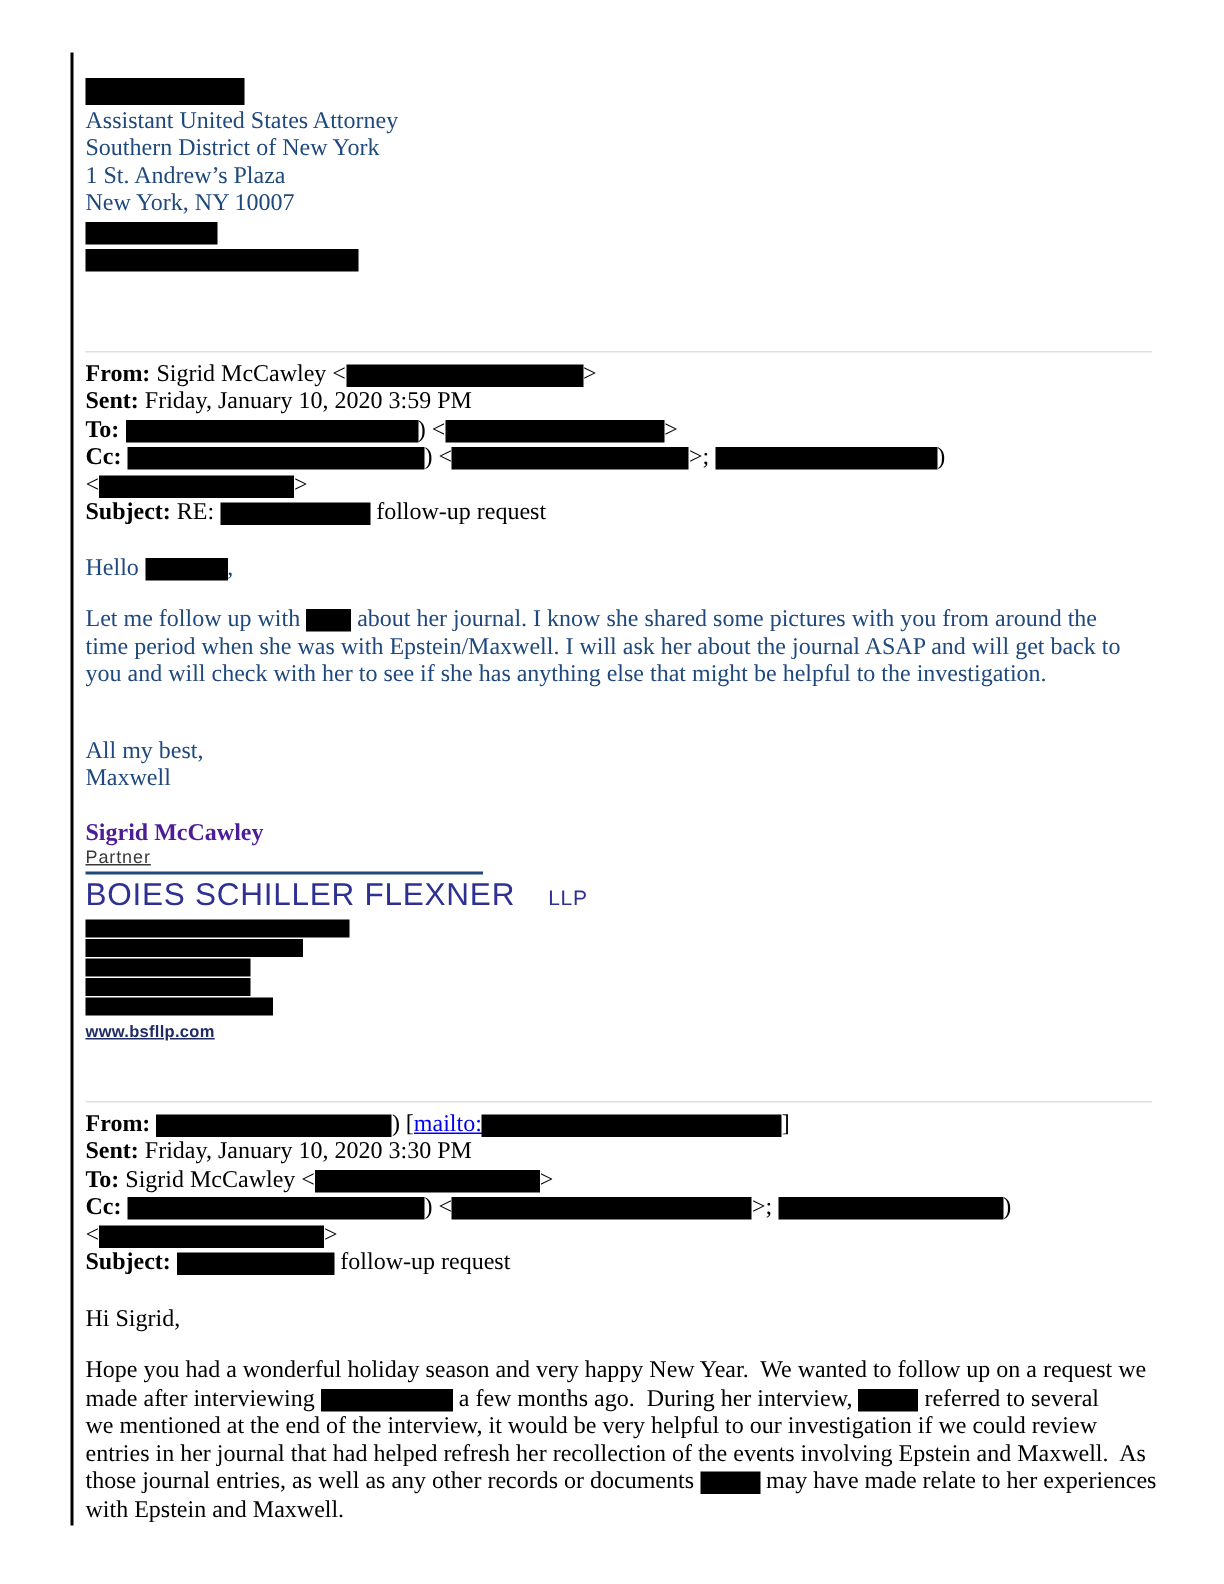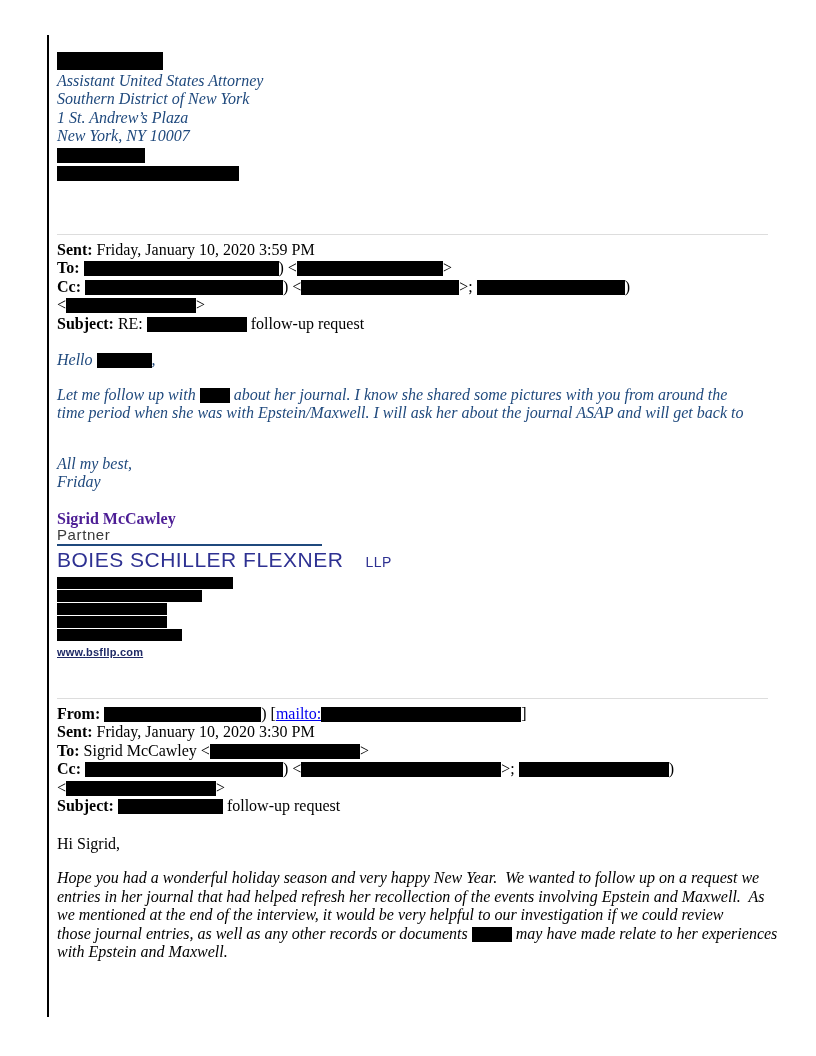--- a/index.html
+++ b/index.html
@@ -16,49 +16,49 @@
     left:47px; top:35px;
     width:2px; height:982px;
     background:#000000;
   }
   .content {
     position:absolute;
     left:57px; top:52px;
     width:711px;
   }
   .serif { font-family:"Liberation Serif", serif; font-size:16px; line-height:18.5px; color:#000000; }
-  .blue { color:#1f497d;font-style:italic; }
+  .blue { color:#1f497d; }
   .ln { white-space:pre; }
   .b { font-weight:bold; }
   .link { color:#0000ee; text-decoration:underline; }
   .redact { display:inline-block; background:#000000; height:15px; vertical-align:text-bottom; }
   .rule { border:0; border-top:1px solid #dddddd; height:0; }
   .rule1 { margin-top:51px; }
   .rule2 { margin-top:38px; }
   .hdr { margin-top:6px; }
   .g1 { margin-top:18px; }
   .p1 { margin-top:16px; }
   .c1 { margin-top:32px; }
   .sig { margin-top:17px; }
   .sig-name { font-family:"Liberation Serif", serif; font-weight:bold; color:#4c1d95; font-size:16px; line-height:19px; }
-  .sig-title { font-family:"Liberation Sans", sans-serif; font-size:15px; line-height:13px; color:#3a3a3a; letter-spacing:0.6px; }
+  .sig-title { font-family:"Liberation Sans", sans-serif; font-size:12px; line-height:13px; color:#3a3a3a; letter-spacing:0.6px;text-decoration:underline; }
   .sig-divider { width:265px; border-top:2px solid #1f497d; margin-top:3px; }
   .sig-firm { font-family:"Liberation Sans", sans-serif; color:#2e3192; font-size:21px; line-height:24px; margin-top:2px; letter-spacing:0.5px; }
   .sig-firm .llp { font-size:14px; margin-left:22px; letter-spacing:0.5px; }
   .sig-bars { margin-top:3px; }
   .sig-bars .ln { line-height:13px; height:13px; }
   .sig-bars .redact { height:12px; vertical-align:top; }
   .website {
     display:inline-block; margin-top:3px;
     font-family:"Liberation Sans", sans-serif;
     font-size:11px; font-weight:bold; letter-spacing:0.2px;
     color:#1f2a66; text-decoration:underline; cursor:pointer;
   }
   .g2 { margin-top:19px; }
-  .p2 { margin-top:16px;font-style:italic; }
+  .p2 { margin-top:16px; }
 </style>
 </head>
 <body>
 
 <div class="page">
   <div class="vline"></div>
   <div class="content">
 
     <section class="serif blue">
         <div class="ln"><span class="redact" style="width: 106px; height: 18px;"></span></div>
@@ -66,39 +66,41 @@
         <div class="ln"><span>Southern District of New York</span></div>
         <div class="ln"><span>1 St. Andrew’s Plaza</span></div>
         <div class="ln"><span>New York, NY 10007</span></div>
         <div class="ln"><span class="redact" style="width: 88px; height: 15px;"></span></div>
         <div class="ln"><span class="redact" style="width: 182px; height: 15px;"></span></div>
       </section>
 
     <hr class="rule rule1">
 
     <section class="serif hdr">
+        <div class="ln"><span class="b">From: </span><span>Sigrid McCawley &lt;</span><span class="redact" style="width: 158px;"></span><span>&gt;</span></div>
         <div class="ln"><span class="b">Sent: </span><span>Friday, January 10, 2020 3:59 PM</span></div>
         <div class="ln"><span class="b">To: </span><span class="redact" style="width: 195px;"></span><span>) &lt;</span><span class="redact" style="width: 146px;"></span><span>&gt;</span></div>
         <div class="ln"><span class="b">Cc: </span><span class="redact" style="width: 198px;"></span><span>) &lt;</span><span class="redact" style="width: 158px;"></span><span>&gt;; </span><span class="redact" style="width: 148px;"></span><span>)</span></div>
         <div class="ln"><span>&lt;</span><span class="redact" style="width: 130px;"></span><span>&gt;</span></div>
         <div class="ln"><span class="b">Subject: </span><span>RE: </span><span class="redact" style="width: 100px;"></span><span> follow-up request</span></div>
       </section>
 
     <section class="serif blue g1">
         <div class="ln"><span>Hello </span><span class="redact" style="width: 55px;"></span><span>,</span></div>
       </section>
 
     <section class="serif blue p1">
         <div class="ln"><span>Let me follow up with </span><span class="redact" style="width: 30px;"></span><span> about her journal. I know she shared some pictures with you from around the</span></div>
         <div class="ln"><span>time period when she was with Epstein/Maxwell. I will ask her about the journal ASAP and will get back to</span></div>
+        <div class="ln"><span>you and will check with her to see if she has anything else that might be helpful to the investigation.</span></div>
       </section>
 
     <section class="serif blue c1">
         <div class="ln"><span>All my best,</span></div>
-        <div class="ln"><span>Friday</span></div>
+        <div class="ln"><span>Maxwell</span></div>
       </section>
 
     <section class="sig">
       <div class="sig-name">Sigrid McCawley</div>
       <div class="sig-title">Partner</div>
       <div class="sig-divider"></div>
       <div class="sig-firm"><span>BOIES SCHILLER FLEXNER</span><span class="llp">LLP</span></div>
       <div class="sig-bars">
           <div class="ln"><span class="redact" style="width: 176px; height: 12px;"></span></div>
           <div class="ln"><span class="redact" style="width: 145px; height: 12px;"></span></div>
@@ -119,20 +121,21 @@
         <div class="ln"><span>&lt;</span><span class="redact" style="width: 150px;"></span><span>&gt;</span></div>
         <div class="ln"><span class="b">Subject: </span><span class="redact" style="width: 105px;"></span><span> follow-up request</span></div>
       </section>
 
     <section class="serif g2">
         <div class="ln"><span>Hi Sigrid,</span></div>
       </section>
 
     <section class="serif p2">
         <div class="ln"><span>Hope you had a wonderful holiday season and very happy New Year.  We wanted to follow up on a request we</span></div>
+        <div class="ln"><span>made after interviewing </span><span class="redact" style="width: 88px;"></span><span> a few months ago.  During her interview, </span><span class="redact" style="width: 40px;"></span><span> referred to several</span></div>
+        <div class="ln"><span>we mentioned at the end of the interview, it would be very helpful to our investigation if we could review</span></div>
         <div class="ln"><span>entries in her journal that had helped refresh her recollection of the events involving Epstein and Maxwell.  As</span></div>
-        <div class="ln"><span>we mentioned at the end of the interview, it would be very helpful to our investigation if we could review</span></div>
         <div class="ln"><span>those journal entries, as well as any other records or documents </span><span class="redact" style="width: 40px;"></span><span> may have made relate to her experiences</span></div>
         <div class="ln"><span>with Epstein and Maxwell.</span></div>
       </section>
 
   </div>
 </div>
 
 </body></html>

